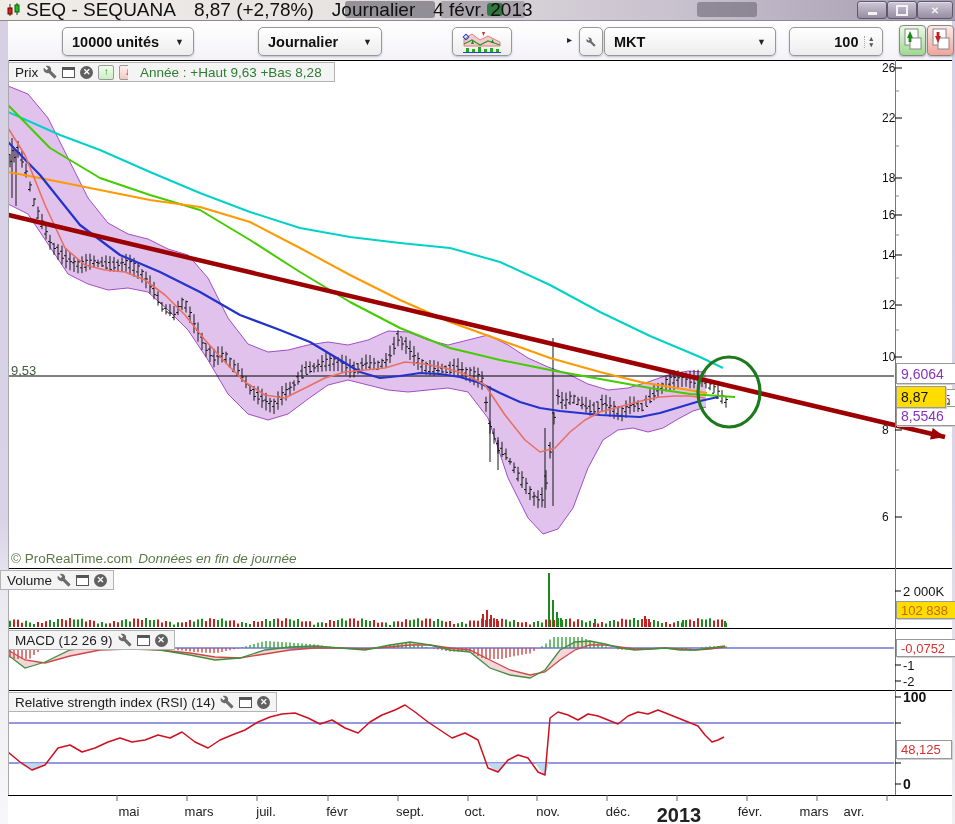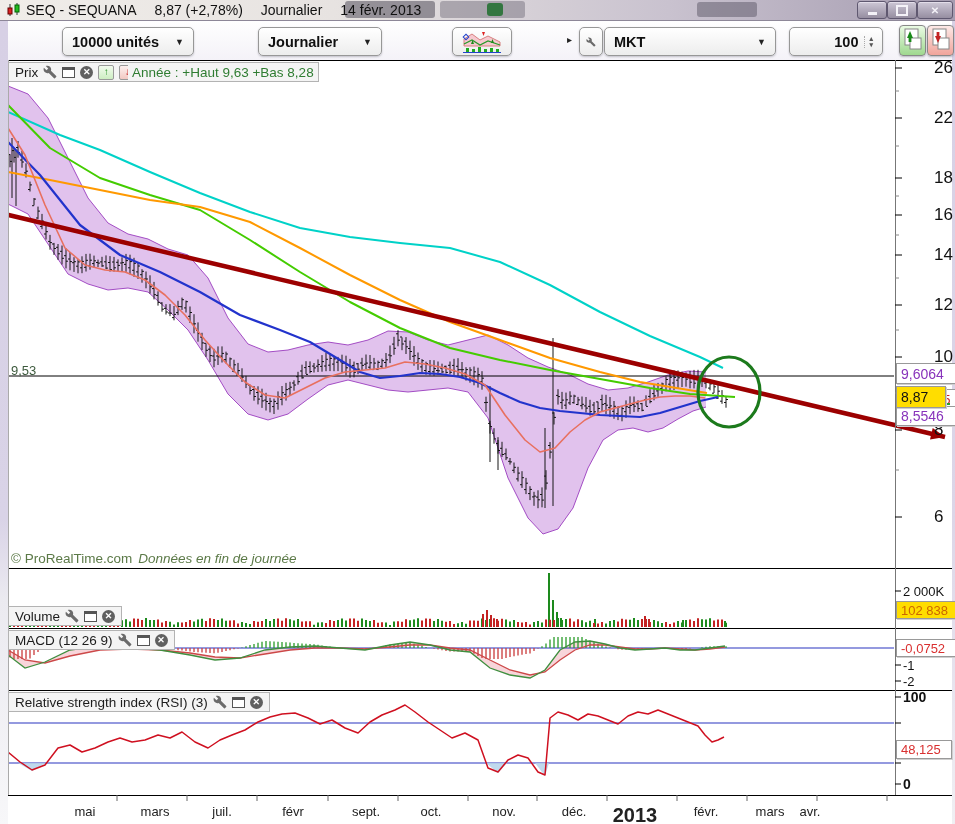--- a/index.html
+++ b/index.html
@@ -5,21 +5,21 @@
   html,body{margin:0;padding:0}
   body{width:955px;height:824px;position:relative;overflow:hidden;
        font-family:"Liberation Sans",sans-serif;background:#f4f3f7;}
 
   
   .titlebar{position:absolute;left:0;top:0;width:955px;height:20px;z-index:40;
     background:linear-gradient(90deg,#f0ede9 0%,#e7e3e1 35%,#c9c2cf 70%,#a59cb0 100%);
     border-bottom:1px solid #8d8798;}
   .tb-blob{position:absolute;border-radius:3px;}
   .tb-text{position:absolute;left:26px;top:0;height:20px;display:flex;align-items:center;
-    gap:18px;font-size:14px;color:#101010;white-space:nowrap;}
+    gap:18px;font-size:19px;color:#101010;white-space:nowrap;}
   .tb-icon{position:absolute;left:6px;top:3px;width:16px;height:14px;}
   .win-btn{position:absolute;top:1px;height:16px;border:1px solid #5f5870;border-radius:3px;
     background:linear-gradient(#cdc7d6,#968ea1);box-shadow:inset 0 1px 0 #e2dde9;
     display:flex;align-items:center;justify-content:center;color:#f4f2f8;
     font-size:10px;font-weight:bold;cursor:default;}
   .glyph-min{width:9px;height:3px;background:#f4f2f8;margin-top:6px;}
   .glyph-max{width:8px;height:7px;border:2px solid #f4f2f8;}
 
   .leftstrip{position:absolute;left:0;top:20px;width:8px;height:804px;z-index:2;
     background:linear-gradient(#d7d0e5 0%,#d9d3e7 62%,#ebeaf0 72%,#f7f7f9 100%);}
@@ -41,55 +41,55 @@
   .obtn{position:absolute;top:5px;width:25px;height:29px;border:1px solid #888;border-radius:4px;
     box-shadow:0 1px 2px rgba(40,40,60,.3);cursor:pointer;}
   .obtn.green{background:linear-gradient(#eafbe4,#9fd88f);}
   .obtn.red{background:linear-gradient(#fde9e7,#f0a49b);}
 
   
   .phdr{position:absolute;height:18px;background:#f4f4f4;border:1px solid #b3b3b3;z-index:20;
     display:flex;align-items:center;gap:5px;padding:0 6px;font-size:13.5px;color:#1c1c1c;
     white-space:nowrap;}
   .phinfo{position:absolute;height:18px;background:#f4f4f4;border:1px solid #b3b3b3;border-left:none;
-    z-index:20;display:flex;align-items:center;padding:0 4px;font-size:13.5px;color:#2f7d32;
+    z-index:20;display:flex;align-items:center;padding:0 12px;font-size:13.5px;color:#2f7d32;
     white-space:nowrap;}
   .ic-wrench{width:14px;height:14px;cursor:pointer;}
   .ic-win{width:11px;height:9px;border:1px solid #555;position:relative;background:#fff;cursor:pointer;}
   .ic-win::before{content:"";position:absolute;left:0;top:0;width:100%;height:2px;background:#555;}
   .ic-close{width:13px;height:13px;border-radius:50%;background:#606060;color:#fff;font-size:9px;
     line-height:13px;text-align:center;font-weight:bold;cursor:pointer;}
   .ic-updoc,.ic-downdoc{width:14px;height:13px;border:1px solid #999;border-radius:2px;text-align:center;
     font-size:10px;font-weight:bold;line-height:12px;cursor:pointer;}
   .ic-updoc{background:linear-gradient(#f2fbee,#cdeec2);color:#1a8a1a;}
   .ic-downdoc{background:linear-gradient(#fdf1ef,#f2c8c2);color:#c32222;}
 
   
   .chartbg{position:absolute;left:8px;top:60px;width:944px;height:764px;background:#ffffff;z-index:1;}
   #chart-svg{position:absolute;left:0;top:0;z-index:10;pointer-events:none;}
   .hline-label{position:absolute;left:11px;top:363px;font-size:13px;color:#3d5a3d;z-index:12;}
   .copyright{position:absolute;left:11px;top:551px;font-size:13.5px;color:#5c7a48;z-index:12;white-space:nowrap;}
   .copyright i{margin-left:6px;}
 
   
-  .pxl{position:absolute;left:934px;transform:translateY(-50%);font-size:17px;color:#111;z-index:11;}
+  .pxl{position:absolute;left:882px;transform:translateY(-50%);font-size:12px;color:#111;z-index:11;}
   .axlbl{position:absolute;left:903px;transform:translateY(-50%);font-size:13px;color:#111;z-index:11;}
   .axlbl.bold{font-weight:bold;font-size:14px;}
   .tag{position:absolute;border:1px solid #999;background:#fff;display:flex;align-items:center;
     padding:0 4px;font-size:14px;z-index:13;box-shadow:1px 1px 0 #cfcfcf;}
   .tag.purple{color:#8833bb;}
   .tag.yellow{background:#ffdd00;color:#111;z-index:14;}
   .tag.red{color:#d93030;font-size:13px;}
   .tag.volume{background:#ffdd00;color:#cc6600;font-size:13px;z-index:14;}
   .tag-sliver{position:absolute;left:932px;top:389px;width:22px;height:18px;border:1px solid #999;
     background:#fff;color:#d04000;font-size:13px;z-index:12;display:flex;align-items:center;padding-left:3px;}
   .tag-sliver b{color:#cc2222;font-weight:normal;}
   .sliver-green{position:absolute;left:944px;top:403px;width:6px;height:2px;background:#2aa02a;z-index:12;}
 
-  .mxl{position:absolute;top:804px;transform:translateX(-50%);font-size:13px;color:#222;z-index:11;}
+  .mxl{position:absolute;top:804px;transform:translateX(-50%);font-size:13px;color:#222;z-index:11;margin-left:44px;}
   .mxl.bold{font-weight:bold;font-size:20px;}
 </style>
 </head>
 <body>
 
 <div class="chartbg"></div>
 <div class="leftstrip"></div>
 <div class="rightstrip"></div>
 
 <div class="titlebar">
@@ -100,21 +100,21 @@
   <svg class="tb-icon" viewBox="0 0 16 14">
     <line x1="4" y1="1" x2="4" y2="13" stroke="#333" stroke-width="1"></line>
     <rect x="2" y="5" width="4" height="6" fill="#d22" stroke="#600"></rect>
     <line x1="11" y1="0" x2="11" y2="12" stroke="#333" stroke-width="1"></line>
     <rect x="9" y="2" width="4" height="7" fill="#2b2" stroke="#060"></rect>
   </svg>
   <div class="tb-text">
     <span>SEQ - SEQUANA</span>
     <span>8,87 (+2,78%)</span>
     <span>Journalier</span>
-    <span>14 févr. 2013</span>
+    <span>4 févr. 2013</span>
   </div>
   <div class="win-btn" style="left:857px;width:28px;">
       <span class="glyph-min"></span>
     </div>
   <div class="win-btn" style="left:887px;width:28px;">
       <span class="glyph-max"></span>
     </div>
   <div class="win-btn" style="left:917px;width:34px;">
       <span>✕</span>
     </div>
@@ -309,21 +309,21 @@
 <span class="pxl" style="top:517px">6</span>
 
 <div class="tag-sliver">
     <b>15</b>
   </div>
 <div class="sliver-green"></div>
 <div class="tag purple" style="left:896px;top:363px;width:52px;height:19px;">9,6064</div>
 <div class="tag yellow" style="left:896px;top:386px;width:40px;height:20px;">8,87</div>
 <div class="tag purple" style="left:896px;top:406px;width:52px;height:18px;">8,5546</div>
 
-<div class="phdr" style="left:8px;top:570px;margin-top:36px;">
+<div class="phdr" style="left:0;top:570px;">
   <span>Volume</span>
   <svg class="ic-wrench" viewBox="0 0 24 24">
       <path fill="#6b6b6b" d="M22.7 19l-9.1-9.1c.9-2.3.4-5-1.5-6.9-2-2-5-2.4-7.4-1.3L9 6 6 9 1.6 4.7C.4 7.1.9 10.1 2.9 12.1c1.9 1.9 4.6 2.4 6.9 1.5l9.1 9.1c.4.4 1 .4 1.4 0l2.3-2.3c.5-.4.5-1.1.1-1.4z"></path>
     </svg>
   <span class="ic-win"></span>
   <span class="ic-close">✕</span>
 </div>
 <span class="axlbl" style="top:591px">2 000K</span>
 <div class="tag volume" style="left:896px;top:601px;width:52px;height:16px;">102 838</div>
 
@@ -333,21 +333,21 @@
       <path fill="#6b6b6b" d="M22.7 19l-9.1-9.1c.9-2.3.4-5-1.5-6.9-2-2-5-2.4-7.4-1.3L9 6 6 9 1.6 4.7C.4 7.1.9 10.1 2.9 12.1c1.9 1.9 4.6 2.4 6.9 1.5l9.1 9.1c.4.4 1 .4 1.4 0l2.3-2.3c.5-.4.5-1.1.1-1.4z"></path>
     </svg>
   <span class="ic-win"></span>
   <span class="ic-close">✕</span>
 </div>
 <div class="tag red" style="left:896px;top:639px;width:52px;height:16px;">-0,0752</div>
 <span class="axlbl" style="top:665px">-1</span>
 <span class="axlbl" style="top:681px">-2</span>
 
 <div class="phdr" style="left:8px;top:692px;">
-  <span>Relative strength index (RSI) (3)</span>
+  <span>Relative strength index (RSI) (14)</span>
   <svg class="ic-wrench" viewBox="0 0 24 24">
       <path fill="#6b6b6b" d="M22.7 19l-9.1-9.1c.9-2.3.4-5-1.5-6.9-2-2-5-2.4-7.4-1.3L9 6 6 9 1.6 4.7C.4 7.1.9 10.1 2.9 12.1c1.9 1.9 4.6 2.4 6.9 1.5l9.1 9.1c.4.4 1 .4 1.4 0l2.3-2.3c.5-.4.5-1.1.1-1.4z"></path>
     </svg>
   <span class="ic-win"></span>
   <span class="ic-close">✕</span>
 </div>
 <span class="axlbl bold" style="top:697px">100</span>
 <div class="tag red" style="left:896px;top:740px;width:46px;height:17px;">48,125</div>
 <span class="axlbl bold" style="top:784px">0</span>
 

